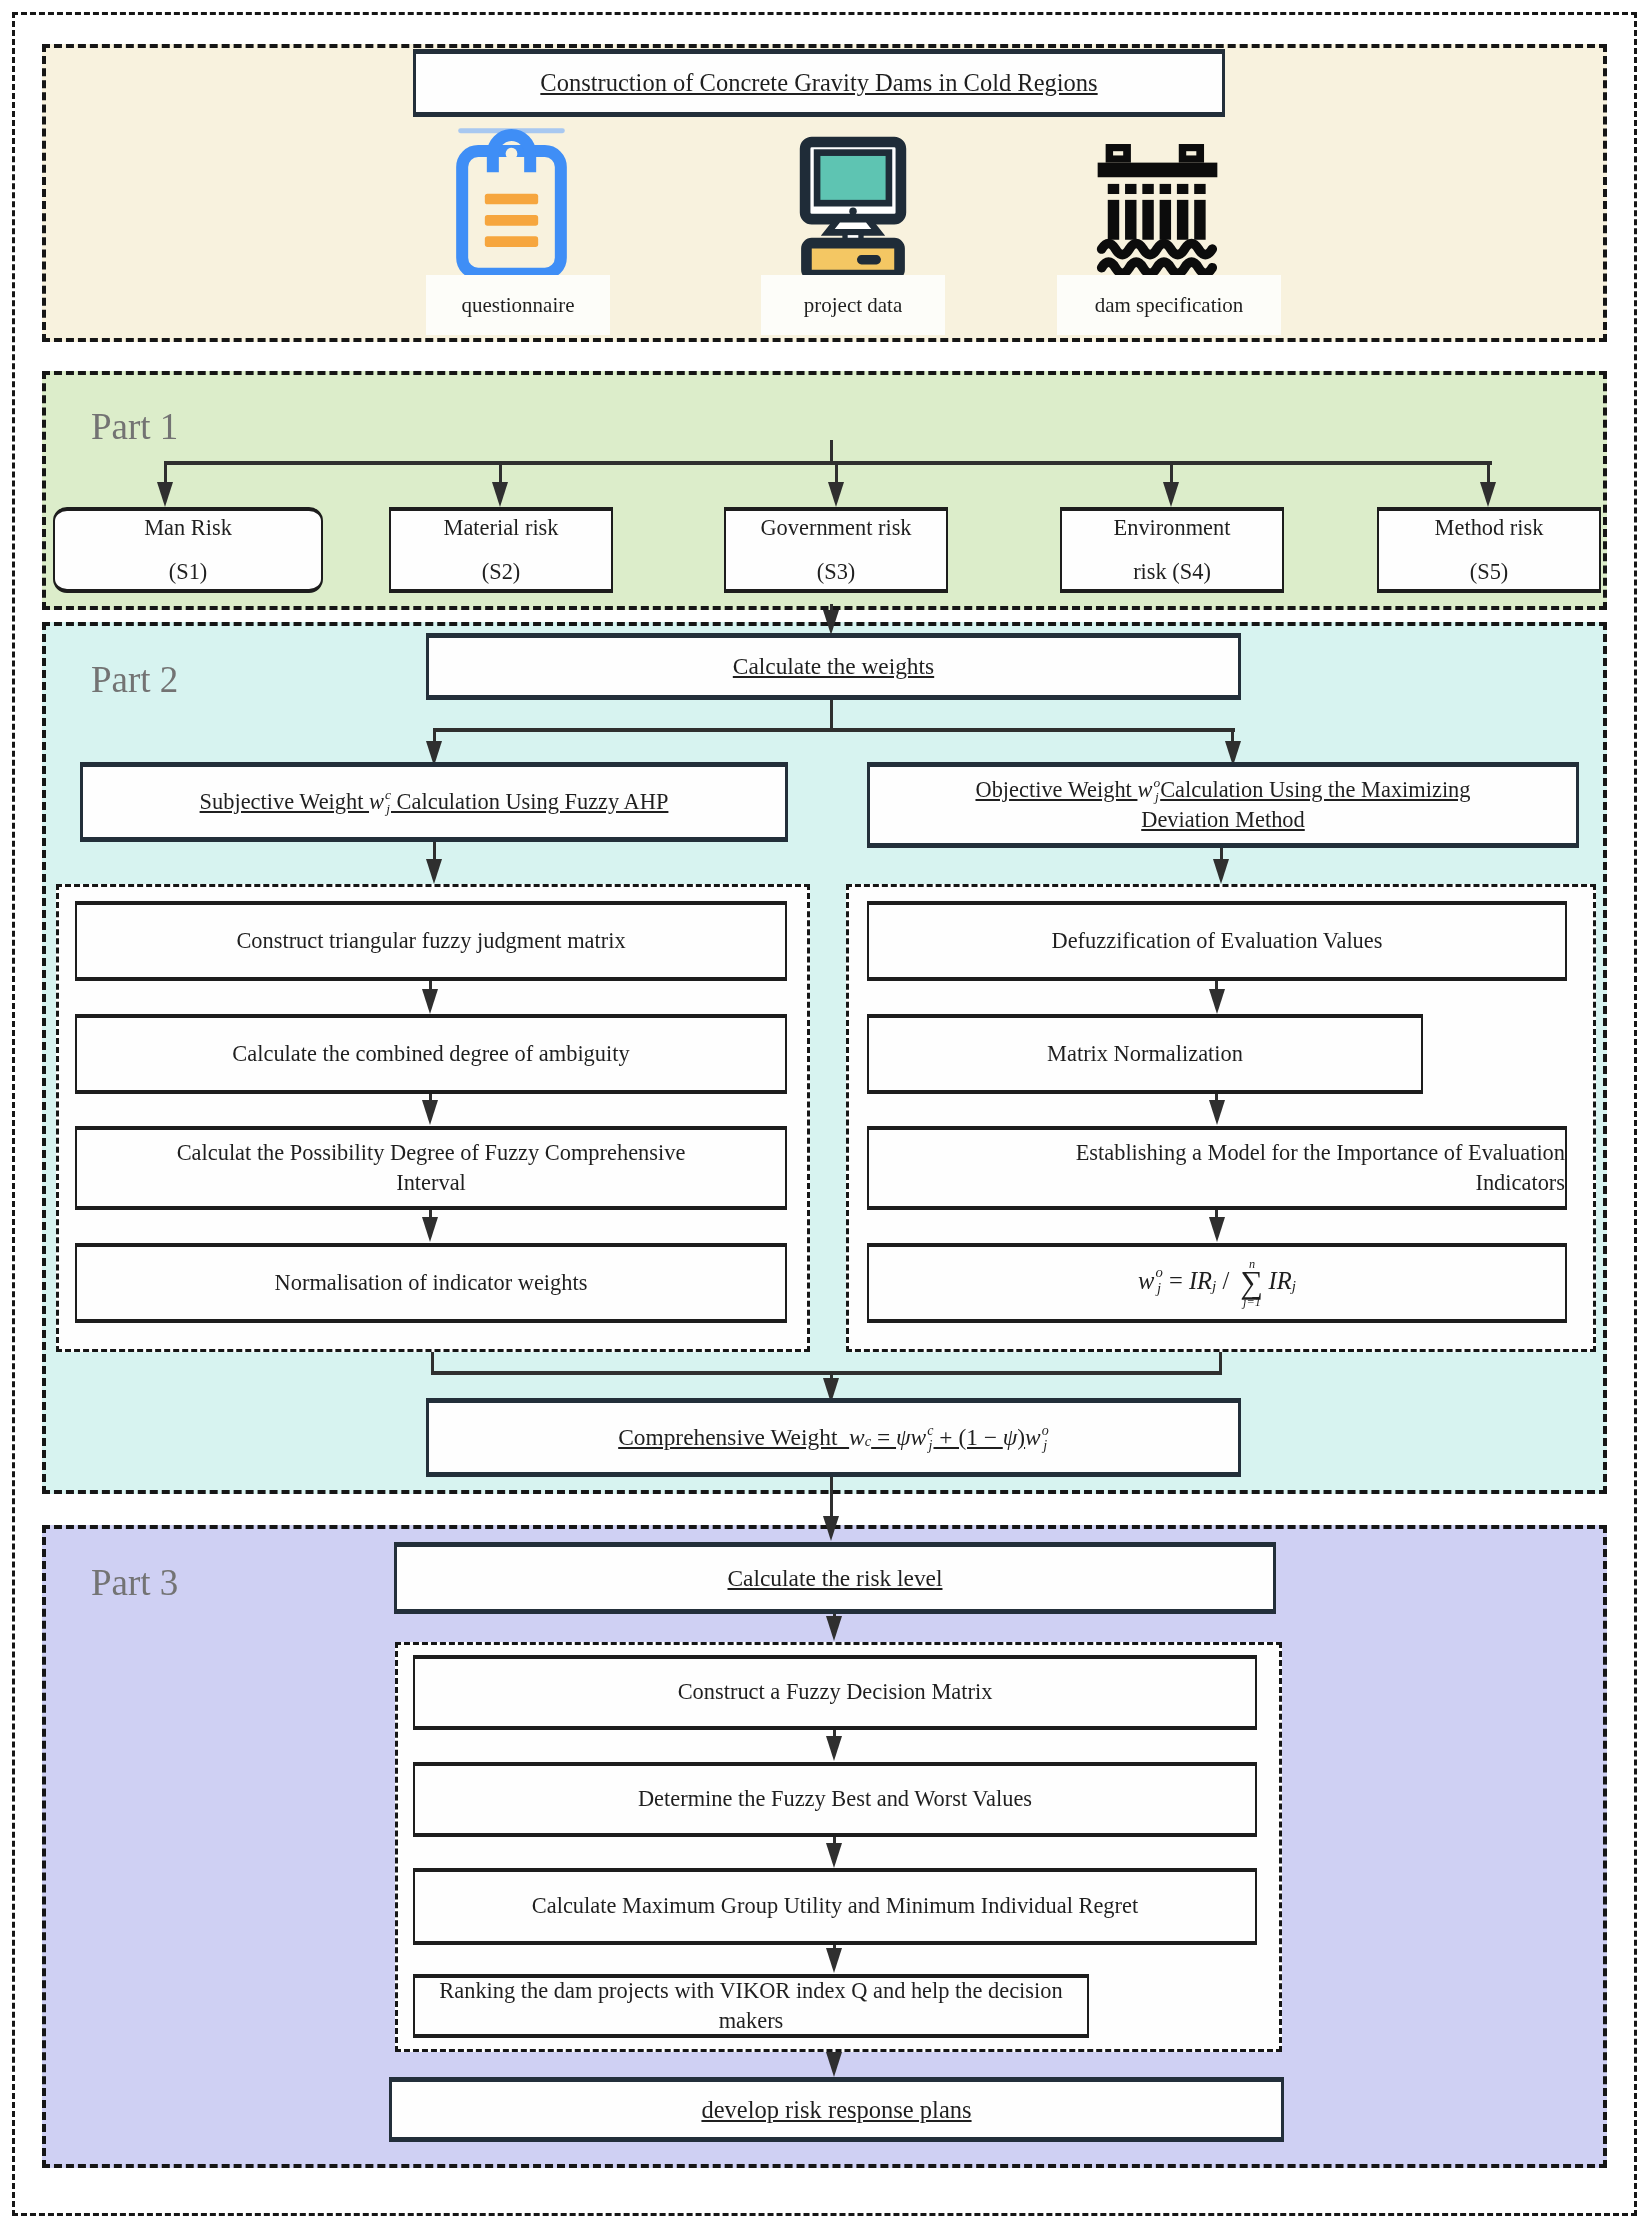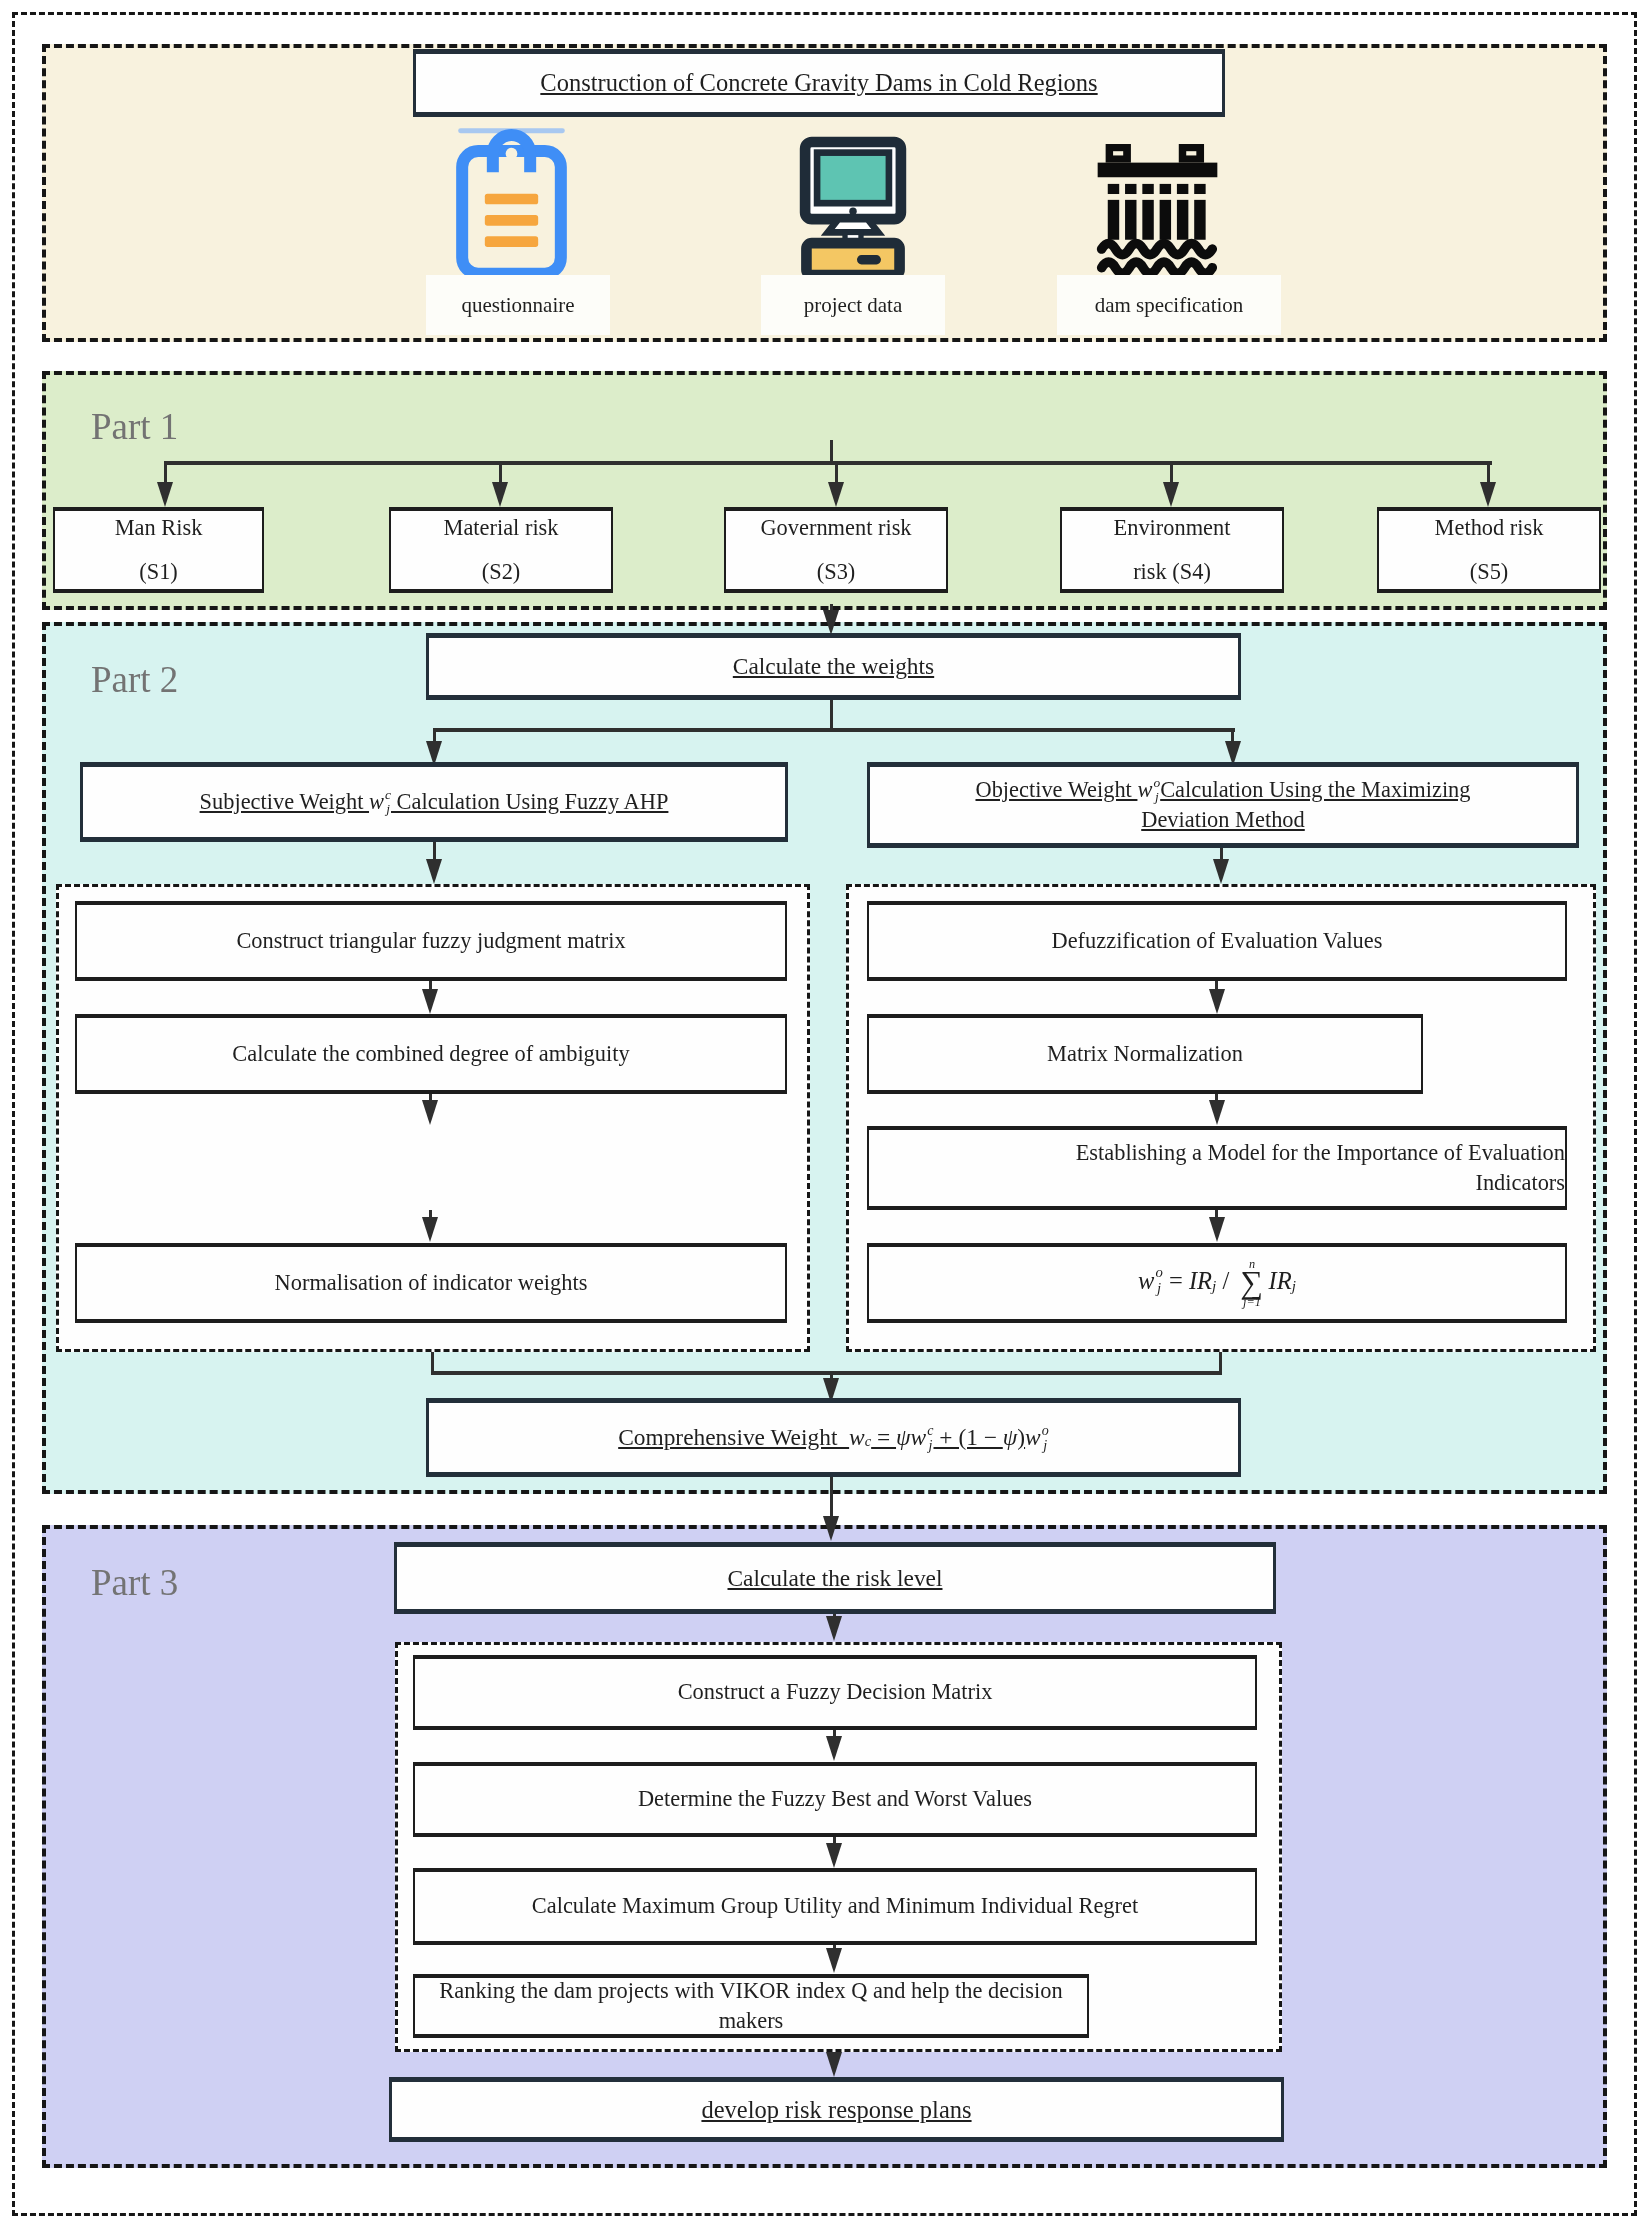--- a/index.html
+++ b/index.html
@@ -126,21 +126,21 @@
   <div class="vl" style="left:499px;top:461px;height:24.5px;"></div>
   <div class="vl" style="left:835px;top:461px;height:24.5px;"></div>
   <div class="vl" style="left:1170px;top:461px;height:24.5px;"></div>
   <div class="vl" style="left:1487px;top:461px;height:24.5px;"></div>
   <div class="arr" style="left:157px;top:482px;"></div>
   <div class="arr" style="left:492px;top:482px;"></div>
   <div class="arr" style="left:828px;top:482px;"></div>
   <div class="arr" style="left:1163px;top:482px;"></div>
   <div class="arr" style="left:1480px;top:482px;"></div>
 
-  <div class="abs sbox risk" style="left:53px;top:507px;width:211px;height:86px;">
+  <div class="abs sbox risk" style="left:53px;top:507px;width:270px;height:86px;border-radius:14px;">
     <div class="ln">Man Risk</div>
     <div class="ln">(S1)</div>
   </div>
   <div class="abs sbox risk" style="left:389px;top:507px;width:224px;height:86px;">
     <div class="ln">Material risk</div>
     <div class="ln">(S2)</div>
   </div>
   <div class="abs sbox risk" style="left:724px;top:507px;width:224px;height:86px;">
     <div class="ln">Government risk</div>
     <div class="ln">(S3)</div>
@@ -202,20 +202,24 @@
     <div></div>
   </div>
   <div class="vl" style="left:429px;top:981px;height:10.7px;"></div>
   <div class="arr" style="left:422px;top:989px;"></div>
   <div class="abs sbox t42" style="left:75px;top:1014px;width:712px;height:80px;">
     <div>Calculate the combined degree of ambiguity</div>
     <div></div>
   </div>
   <div class="vl" style="left:429px;top:1094px;height:10px;"></div>
   <div class="arr" style="left:422px;top:1100px;"></div>
+  <div class="abs sbox t42" style="left:75px;top:1126px;width:712px;height:84px;">
+    <div>Calculat the Possibility Degree of Fuzzy Comprehensive</div>
+    <div>Interval</div>
+  </div>
   <div class="vl" style="left:429px;top:1210px;height:10px;"></div>
   <div class="arr" style="left:422px;top:1217px;"></div>
   <div class="abs sbox t42" style="left:75px;top:1243px;width:712px;height:80px;">
     <div>Normalisation of indicator weights</div>
     <div></div>
   </div>
 
   <div class="abs sbox t42" style="left:867px;top:901px;width:700px;height:80px;">
     <div>Defuzzification of Evaluation Values</div>
     <div></div>

